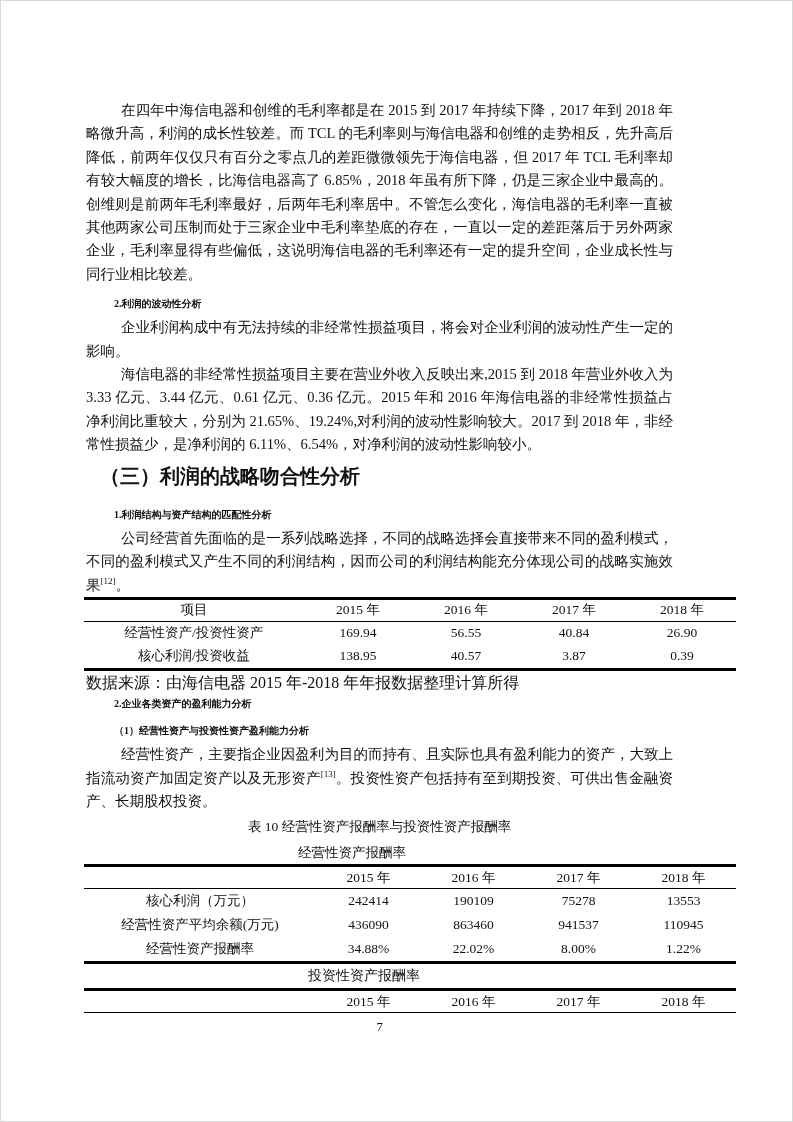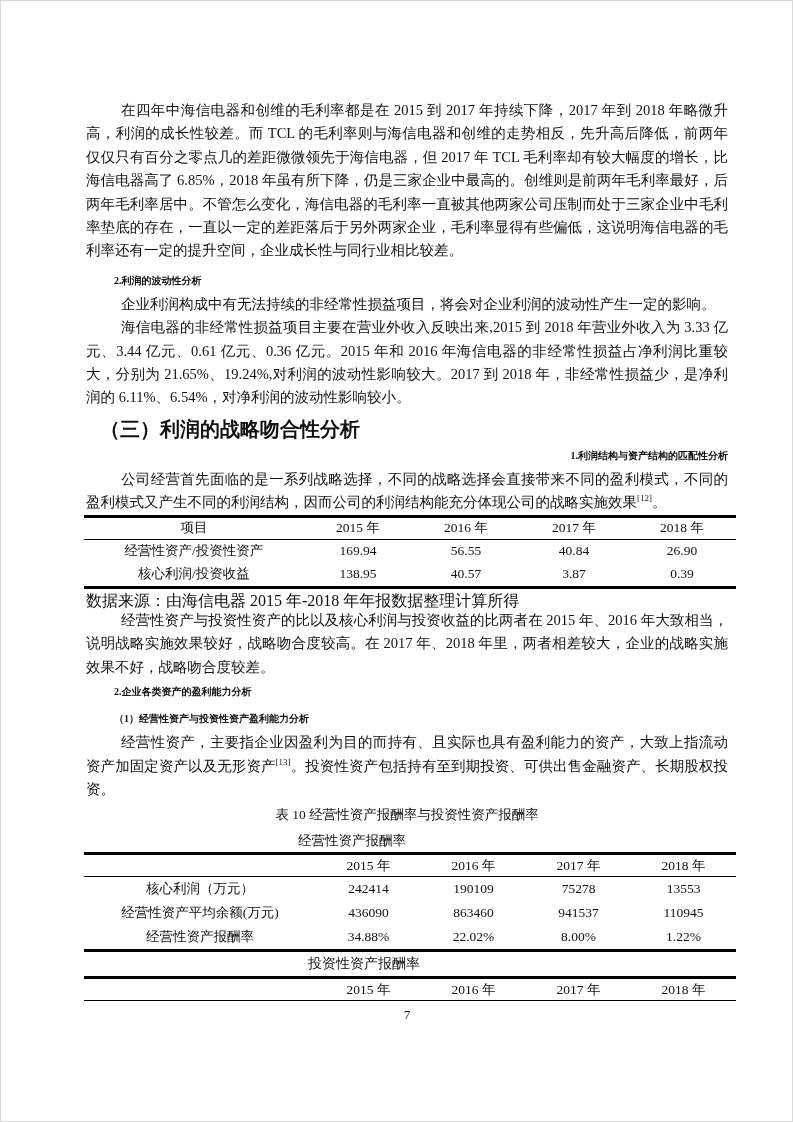--- a/index.html
+++ b/index.html
@@ -5,21 +5,21 @@
   html,body{margin:0;padding:0;background:#ffffff;}
   .page{
     width:793px;height:1122px;
     background:#ffffff;
     box-sizing:border-box;
     border:1px solid #d8d8d8;
     font-family:"Liberation Serif","DejaVu Serif",serif;
     color:#111111;
     overflow:hidden;
   }
-  .content{padding:98px 64px 0 85px;}
+  .content{padding:98px 119px 0 85px;}
   p.body{
     margin:0;
     font-size:14.5px;
     line-height:23.4px;
     text-align:justify;
     text-indent:35px;
     word-break:break-all;
   }
   sup.fn{font-size:9px;vertical-align:super;line-height:0;}
   .h-sec{ 
@@ -29,21 +29,21 @@
     line-height:26px;
     text-indent:14px;
   }
   .h-num{ 
     margin:6px 0 0;
     font-size:10px;
     font-weight:bold;
     line-height:24px;
     text-indent:28px;
   }
-  .h-m2{margin-top:2px;text-align:right;}
+  .h-m2{margin-top:14px;}
   .h-m15{margin-top:1.5px;}
   .h-m3{margin-top:3px;}
   .mt4{margin-top:4px;}
   .mt0{margin-top:0;}
   .mt8{margin-top:8px;}
   .mt75{margin-top:7.5px;}
   .mt12{margin-top:12px;}
   .tbl-caption{
     margin-top:5px;
     font-size:13.5px;
@@ -142,21 +142,20 @@
           <td>138.95</td>
           <td>40.57</td>
           <td>3.87</td>
           <td>0.39</td>
         </tr>
       </tbody>
     </table>
 
     <div class="source-note">数据来源：由海信电器 2015 年-2018 年年报数据整理计算所得</div>
 
-    <p class="body mt75">经营性资产与投资性资产的比以及核心利润与投资收益的比两者在 2015 年、2016 年大致相当，说明战略实施效果较好，战略吻合度较高。在 2017 年、2018 年里，两者相差较大，企业的战略实施效果不好，战略吻合度较差。</p>
 
     <h3 class="h-num h-m15">2.企业各类资产的盈利能力分析</h3>
 
     <h3 class="h-num h-m3">（1）经营性资产与投资性资产盈利能力分析</h3>
 
     <p class="body mt12"><span>经营性资产，主要指企业因盈利为目的而持有、且实际也具有盈利能力的资产，大致上指流动资产加固定资产以及无形资产</span><sup class="fn">[13]</sup><span>。投资性资产包括持有至到期投资、可供出售金融资产、长期股权投资。</span></p>
 
     <div class="tbl-caption tight">表 10 经营性资产报酬率与投资性资产报酬率</div>
 
     <div class="sub-caption">经营性资产报酬率</div>

